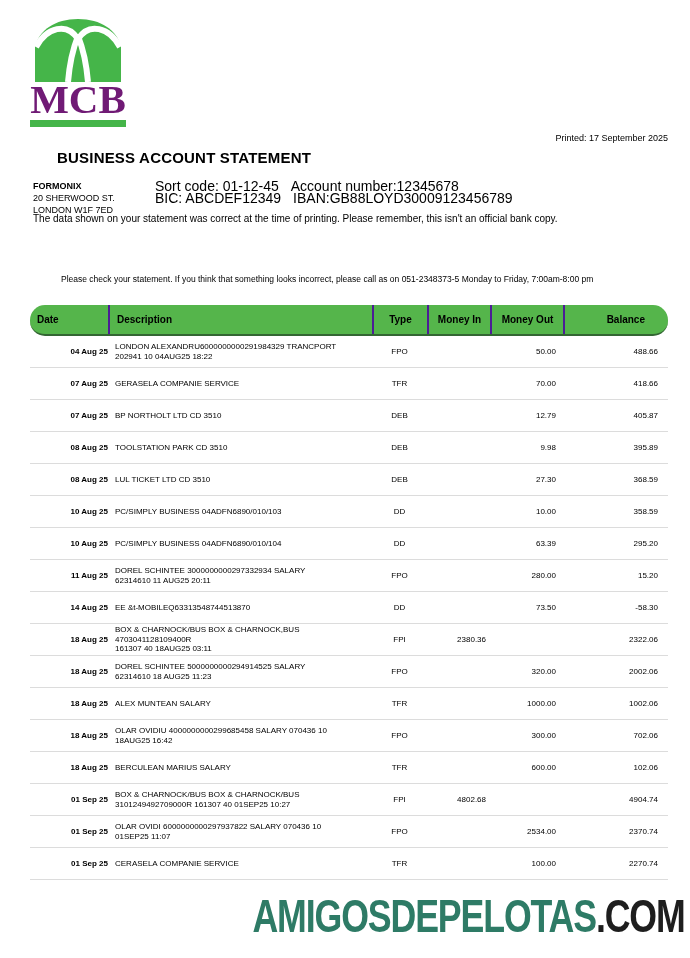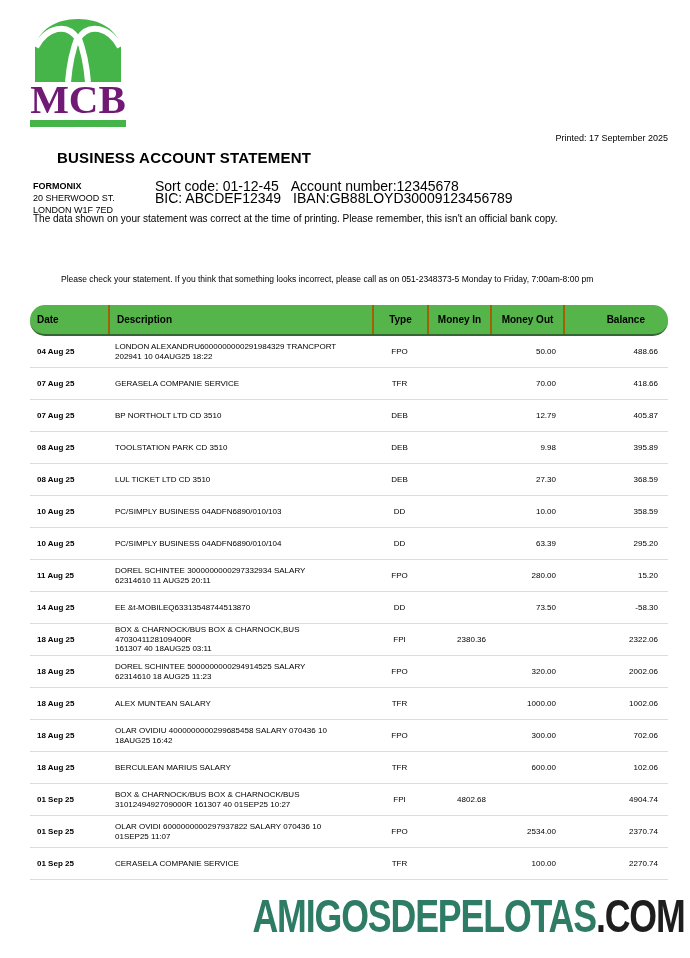--- a/index.html
+++ b/index.html
@@ -21,31 +21,31 @@
   .acct{position:absolute;left:155px;top:180px;font-size:14px;line-height:12px;}
   .acct .gap{display:inline-block;width:12px;}
   .disclaimer{position:absolute;left:33px;top:213px;font-size:10px;}
   .helpnote{position:absolute;left:33px;top:274px;font-size:8.5px;padding-left:28px;}
 
   
   .table{position:absolute;left:30px;top:305px;width:638px;}
   .thead{display:flex;height:29px;background:#55b54b;border-bottom:2px solid #336633;
          font-weight:bold;font-size:10px;border-radius:15px;}
   .thead>div{height:100%;display:flex;align-items:center;box-sizing:border-box;}
-  .thead>div+div{border-left:2px solid #a16207;text-align:center;}
+  .thead>div+div{border-left:2px solid #4c1d95;text-align:center;}
   .c-date{width:78px;padding-left:7px;}
   .c-desc{width:264px;padding-left:7px;}
   .c-type{width:55px;justify-content:center;}
   .c-in{width:63px;justify-content:center;}
   .c-out{width:73px;justify-content:center;}
   .c-bal{width:86px;justify-content:flex-end;padding-right:4px;}
 
   .trow{display:flex;height:31px;border-bottom:1px solid #dcdcdc;font-size:8px;align-items:center;}
   .trow>div{box-sizing:border-box;}
-  .td-date{width:78px;padding-left:7px;font-weight:bold;}
+  .td-date{width:78px;padding-left:7px;font-weight:bold;text-align:right;}
   .td-desc{width:264px;padding-left:7px;line-height:9.5px;}
   .td-type{width:55px;text-align:center;}
   .td-in{width:63px;text-align:right;padding-right:4px;}
   .td-out{width:73px;text-align:right;padding-right:7px;}
   .td-bal{width:105px;text-align:right;padding-right:10px;}
 
   
   .footer{position:absolute;right:5px;top:888px;font-size:47px;font-weight:bold;
           letter-spacing:-1.5px;transform:scaleX(0.76);transform-origin:100% 0;
           white-space:nowrap;}

